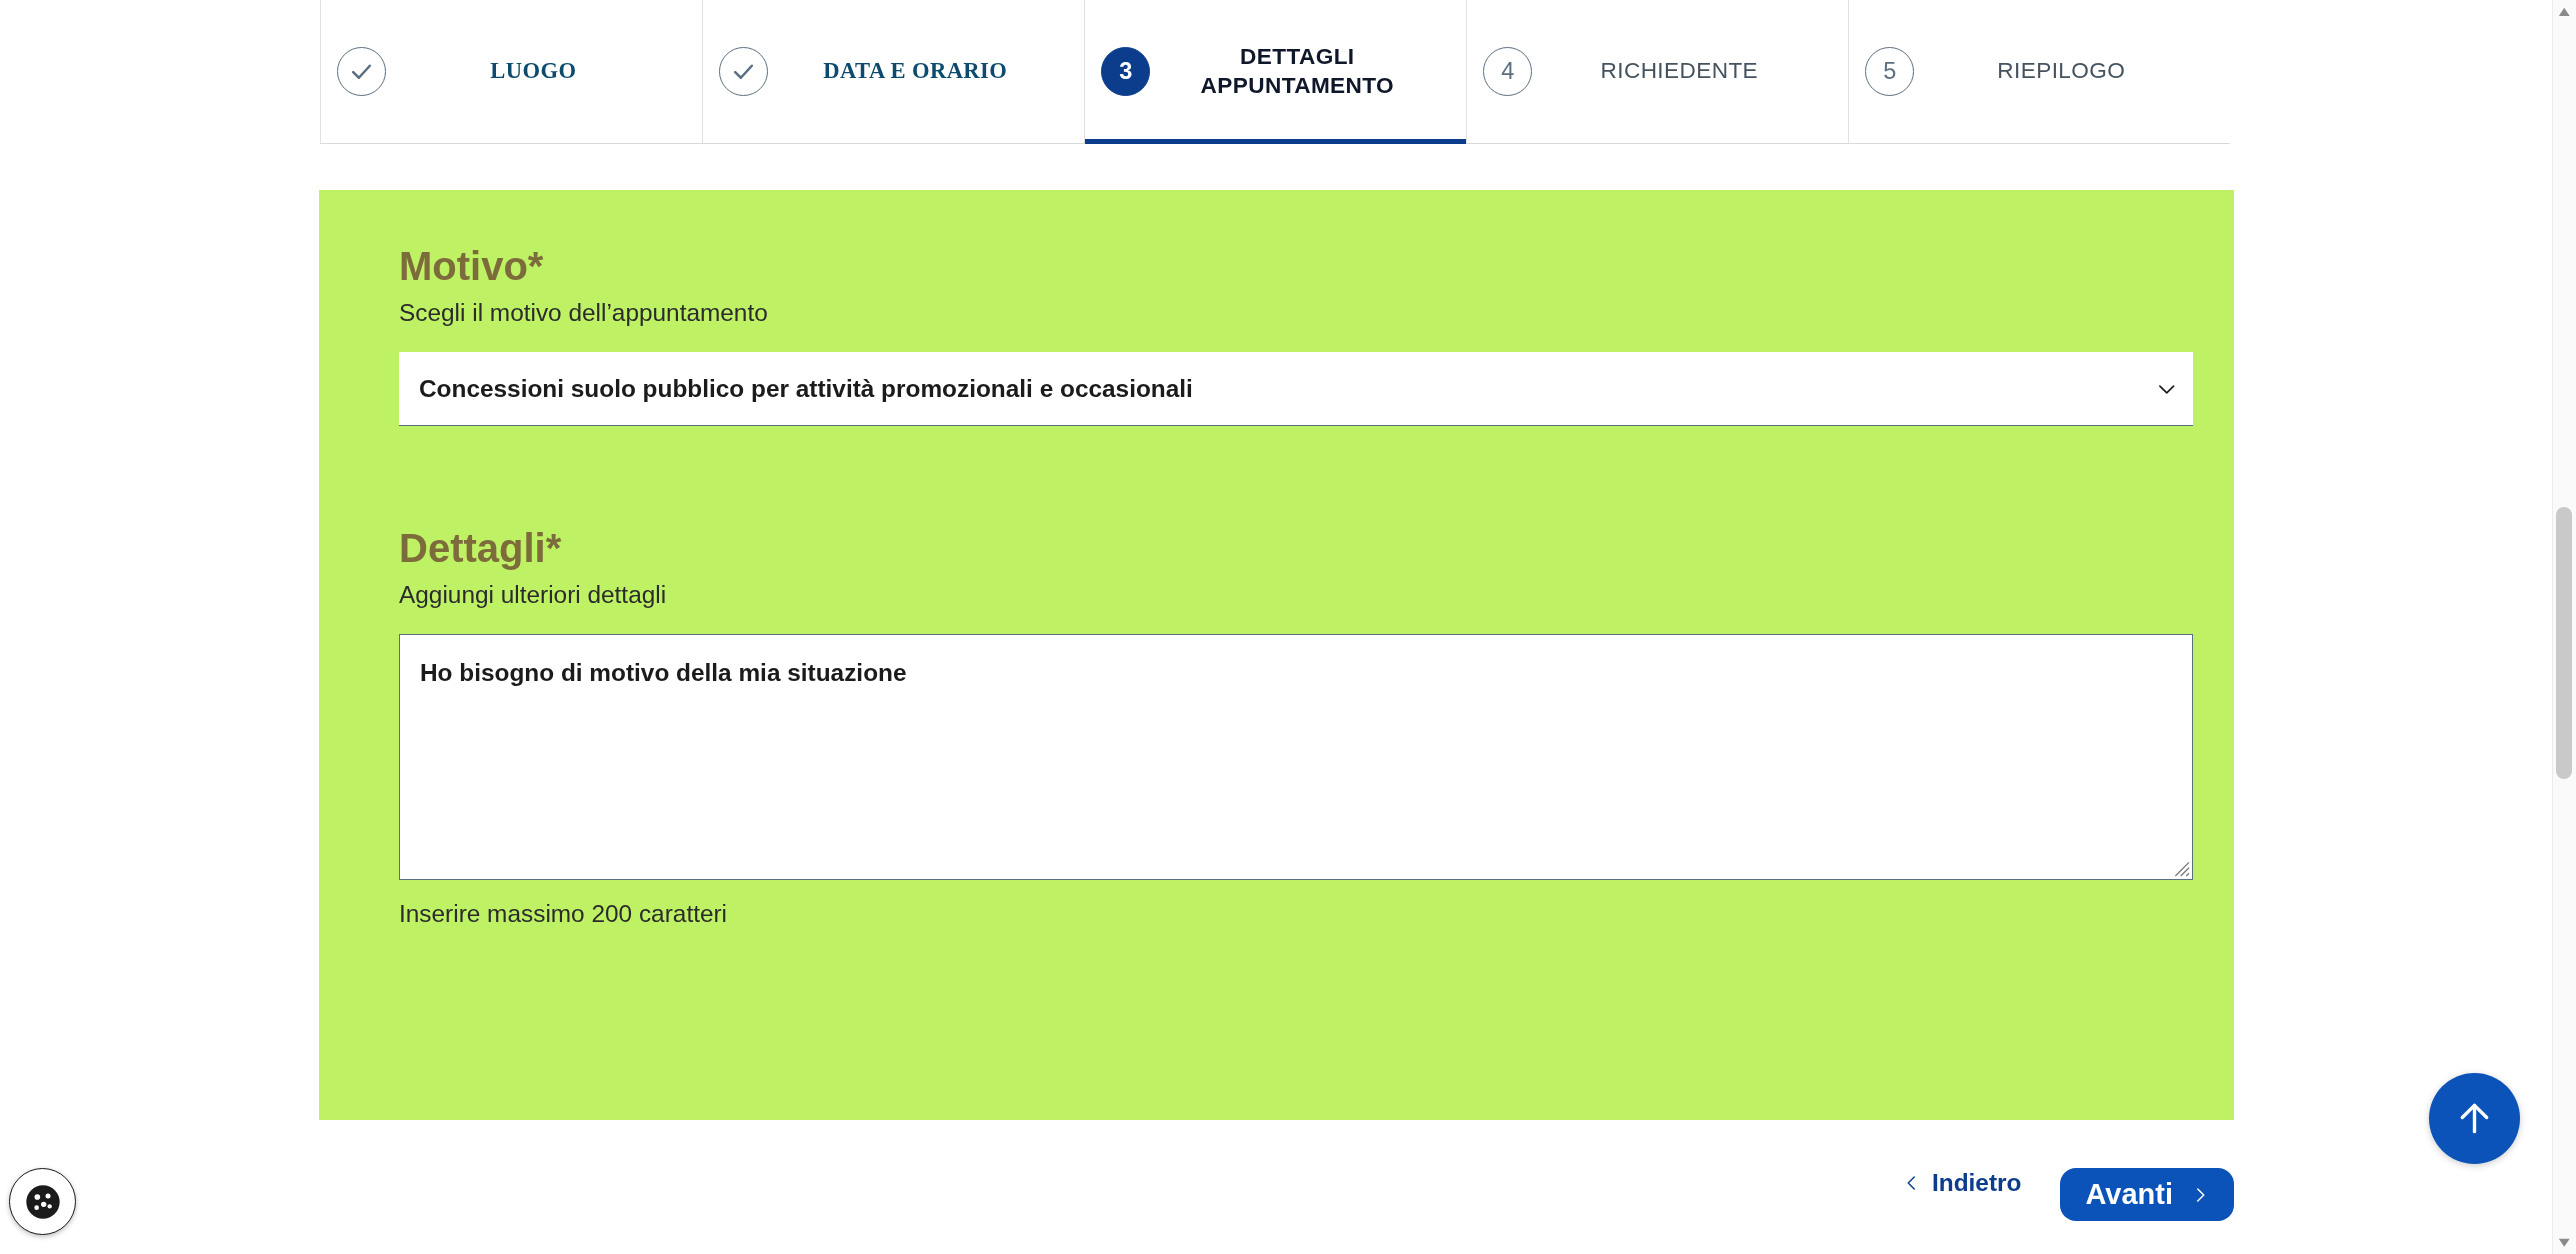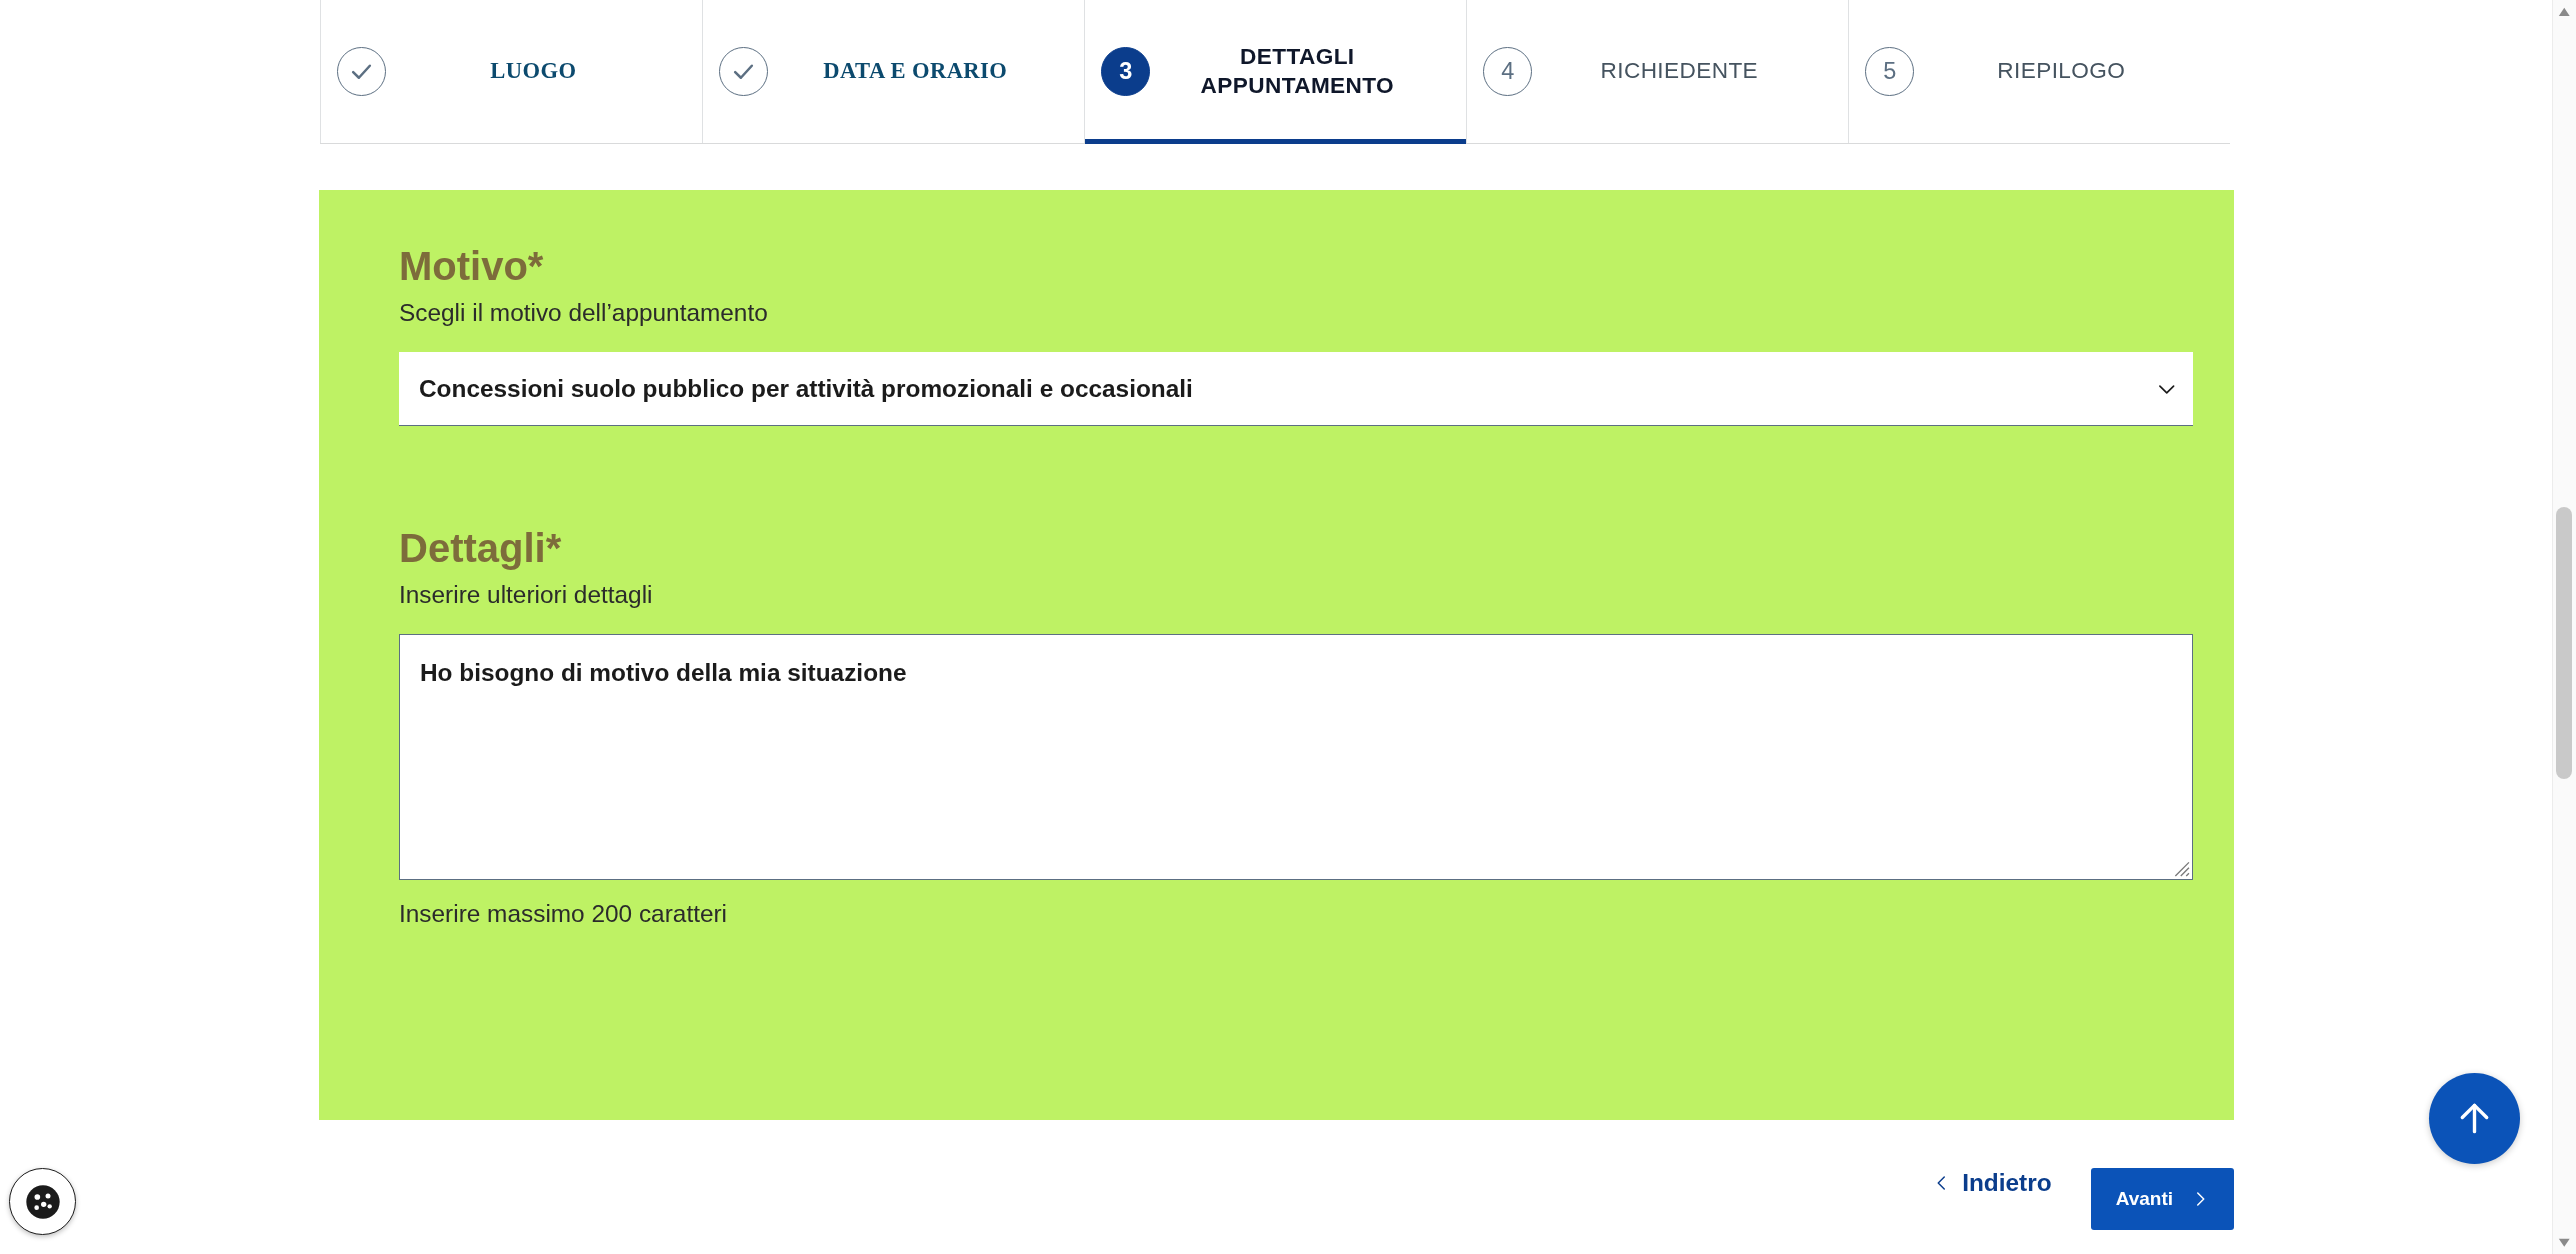--- a/index.html
+++ b/index.html
@@ -187,27 +187,27 @@
     color: #0b3d8c;
     background: transparent;
     border: none;
     cursor: pointer;
     font-family: "Liberation Sans", sans-serif;
   }
   .btn-next {
     display: flex;
     align-items: center;
     gap: 18px;
-    font-size: 19px;
+    font-size: 29px;
     font-weight: 700;
     color: #ffffff;
     background: #0b53b8;
     border: none;
-    border-radius: 3px;
-    padding: 20px 25px;
+    border-radius: 16px;
+    padding: 10px 25px;
     cursor: pointer;
     font-family: "Liberation Sans", sans-serif;
   }
   .chev { width: 18px; height: 20px; display: block; }
 
   
   .cookie-widget {
     position: absolute;
     left: 9px;
     bottom: 20px;
@@ -315,21 +315,21 @@
   <div class="select-wrap">
     <span class="select-value">Concessioni suolo pubblico per attività promozionali e occasionali</span>
     <svg class="select-caret" viewBox="0 0 24 24" fill="none" stroke="#1b1b1b" stroke-width="1.7" stroke-linecap="round" stroke-linejoin="round">
       <polyline points="5,9 12,16 19,9"></polyline>
     </svg>
   </div>
 
   <div class="gap"></div>
 
   <h2 class="field-title">Dettagli*</h2>
-  <p class="field-help">Inserire ulteriori dettagli</p>
+  <p class="field-help">Aggiungi ulteriori dettagli</p>
 
   <div class="textarea-wrap">
     <div class="textarea-text">Ho bisogno di motivo della mia situazione</div>
     <svg class="resize-grip" viewBox="0 0 12 12">
       <path d="M11,1 L1,11 M11,5 L5,11 M11,9 L9,11" stroke="#7a7a7a" stroke-width="1" fill="none"></path>
     </svg>
   </div>
 
   <div class="char-hint">Inserire massimo 200 caratteri</div>
 

